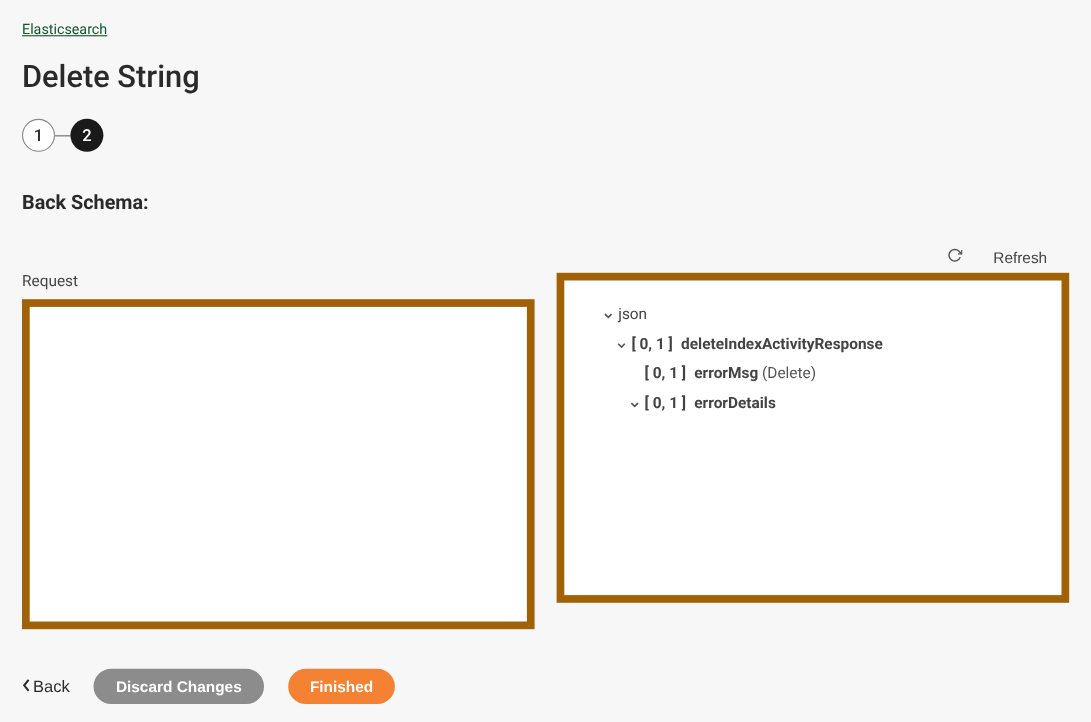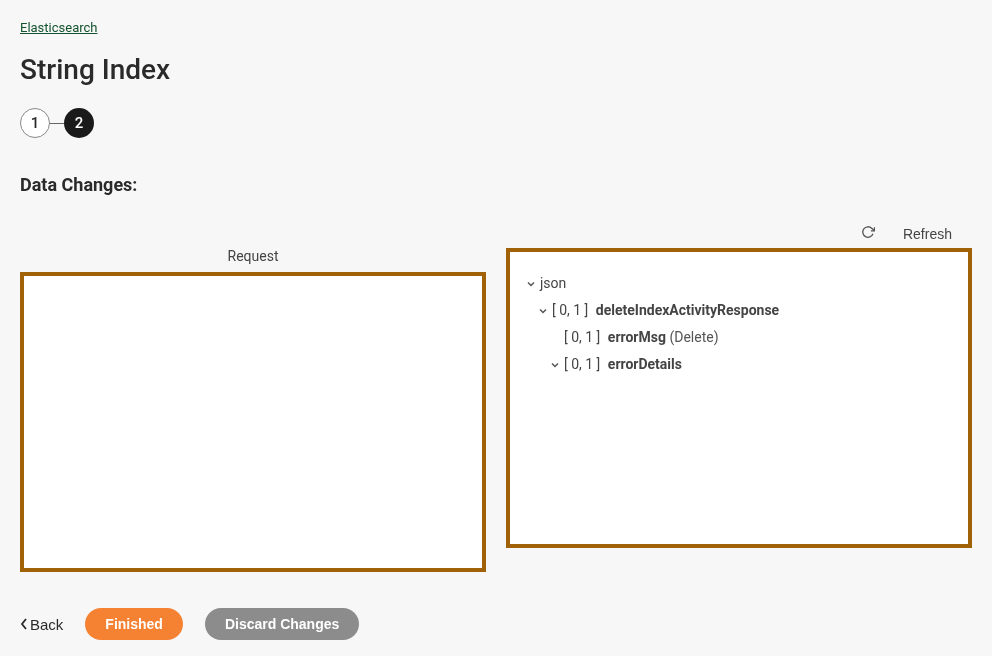--- a/index.html
+++ b/index.html
@@ -95,40 +95,39 @@
     
     .refresh-icon {
       width: 14px;
       height: 14px;
     }
     
     .panels {
       display: flex;
       gap: 20px;
       margin-bottom: 36px;
-      text-align: center;
     }
     
     .panel-group {
       flex: 1;
       display: flex;
       flex-direction: column;
     }
     
     .panel-label {
       font-size: 14px;
       color: #444;
       margin-bottom: 8px;
     }
     
     .panel {
       background: #fff;
-      border: 4px solid #a16207;
+      border: 7px solid #a16207;
       height: 300px;
-      padding: 18px 12px;
+      padding: 18px 31px;
       overflow: auto;
       font-size: 14px;
     }
     
     .tree-node {
       display: flex;
       align-items: center;
       padding: 3px 0;
       line-height: 1.5;
     }
@@ -152,20 +151,21 @@
       flex-shrink: 0;
       display: inline-block;
     }
     
     .tree-label {
       color: #444;
     }
     
     .tree-range {
       margin-right: 4px;
+      font-weight: bold;
     }
     
     .tree-name {
       font-weight: 700;
     }
     
     .tree-type {
       font-weight: 400;
       color: #555;
     }
@@ -217,29 +217,29 @@
       color: #fff;
     }
   </style>
 </head>
 <body>
 
 <div class="breadcrumb">
   <a href="#">Elasticsearch</a>
 </div>
 
-<h1 class="page-title">String Index</h1>
+<h1 class="page-title">Delete String</h1>
 
 <div class="stepper">
   <div class="step step-inactive">1</div>
   <div class="step-connector"></div>
   <div class="step step-active">2</div>
 </div>
 
-<h2 class="section-title">Data Changes:</h2>
+<h2 class="section-title">Back Schema:</h2>
 
 <div class="refresh-row">
   <button class="refresh-btn">
     <span>
       <svg class="refresh-icon" viewBox="0 0 24 24" fill="none" stroke="#555" stroke-width="2.2">
         <path d="M23 4v6h-6"></path>
         <path d="M20.49 15a9 9 0 1 1-2.12-9.36L23 10"></path>
       </svg>
     </span>
     <span>Refresh</span>
@@ -304,15 +304,15 @@
 
 <div class="footer-actions">
   <button class="back-btn">
     <span>
       <svg viewBox="0 0 8 12" fill="none" stroke="#2a2a2a" stroke-width="1.8">
           <path d="M6 1 L2 6 L6 11"></path>
         </svg>
     </span>
     <span>Back</span>
   </button>
+  <button class="btn btn-secondary">Discard Changes</button>
   <button class="btn btn-primary">Finished</button>
-  <button class="btn btn-secondary">Discard Changes</button>
 </div>
 
 </body></html>

